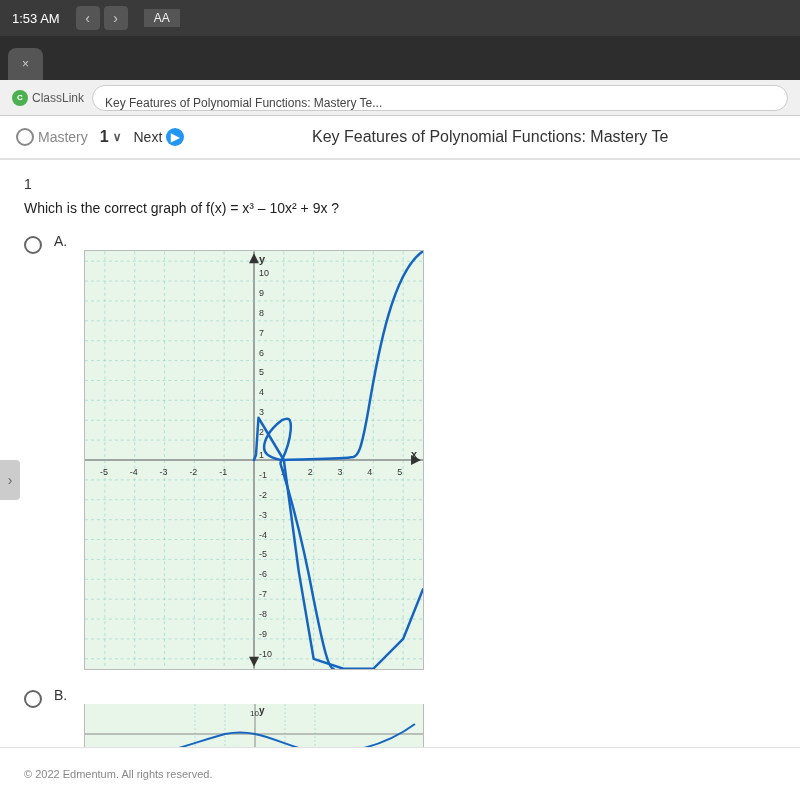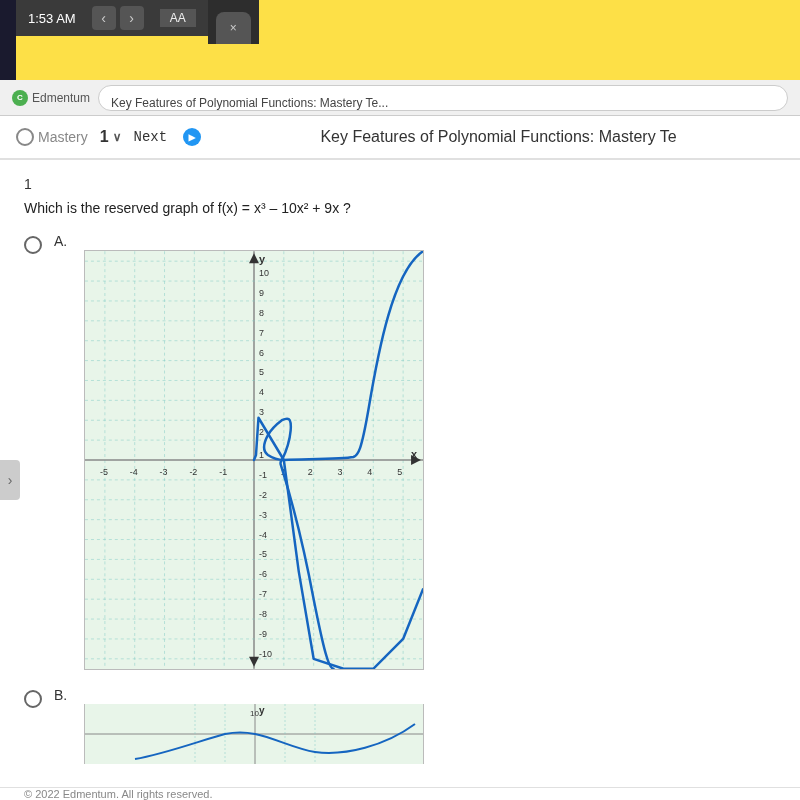--- a/index.html
+++ b/index.html
@@ -7,25 +7,24 @@
       width: 800px;
       height: 800px;
       background: #1a1a2e;
       font-family: -apple-system, BlinkMacSystemFont, 'Segoe UI', Arial, sans-serif;
       overflow: hidden;
       position: relative;
     }
 
     
     .browser-chrome {
-      background: #fde047;
+      background: #22c55e;
       height: 80px;
       display: flex;
-      flex-direction: row;
-      margin-left: 16px;
+      flex-direction: column;
     }
     .browser-top-bar {
       height: 36px;
       background: #3a3a3a;
       display: flex;
       align-items: center;
       padding: 0 12px;
       gap: 8px;
     }
     .time-display {
@@ -155,26 +154,25 @@
       font-weight: 600;
       color: #333;
     }
     .dropdown-arrow {
       font-size: 12px;
       color: #555;
     }
     .next-btn {
       display: flex;
       align-items: center;
-      gap: 16px;
+      gap: 4px;
       color: #333;
       font-size: 14px;
       font-weight: 500;
       cursor: pointer;
-      font-family: Liberation Mono, monospace;
     }
     .next-circle {
       width: 18px;
       height: 18px;
       border-radius: 50%;
       background: #2196F3;
       display: flex;
       align-items: center;
       justify-content: center;
       color: white;
@@ -250,21 +248,21 @@
       height: 100%;
     }
 
     
     .footer {
       position: absolute;
       bottom: 0;
       left: 0;
       right: 0;
       background: #fff;
-      padding: 0 24px;
+      padding: 20px 24px;
       font-size: 11px;
       color: #888;
       border-top: 1px solid #e0e0e0;
     }
 
     
     .side-arrow {
       position: absolute;
       left: 0;
       top: 50%;
@@ -312,21 +310,21 @@
   <div class="tab-bar">
     <div class="tab inactive">
       <span>×</span>
     </div>
   </div>
 </div>
 
 <div class="address-bar-row">
   <div class="classlink-logo">
     <div class="cl-circle">C</div>
-    <span>Edmentum</span>
+    <span>ClassLink</span>
   </div>
   <div class="address-bar">
     <span style="font-size:12px; color:#444;">Key Features of Polynomial Functions: Mastery Te...</span>
   </div>
 </div>
 
 <div class="page-toolbar">
   <div class="prev-btn">
     <div class="prev-circle"></div>
     <span>Mastery</span>
@@ -344,21 +342,21 @@
 
   <div class="page-title">Key Features of Polynomial Functions: Mastery Te</div>
 </div>
 
 <div class="main-content">
 
   <div class="side-arrow">›</div>
 
   <div class="question-number">1</div>
   <div class="question-text">
-    Which is the reserved graph of f(x) = x³ – 10x² + 9x ?
+    Which is the correct graph of f(x) = x³ – 10x² + 9x ?
   </div>
 
   <div class="answer-option">
     <div class="radio-btn"></div>
     <div>
       <span class="option-label">A.</span>
 
       
       <div class="graph-container">
         <svg class="graph-svg" viewBox="0 0 340 420">

